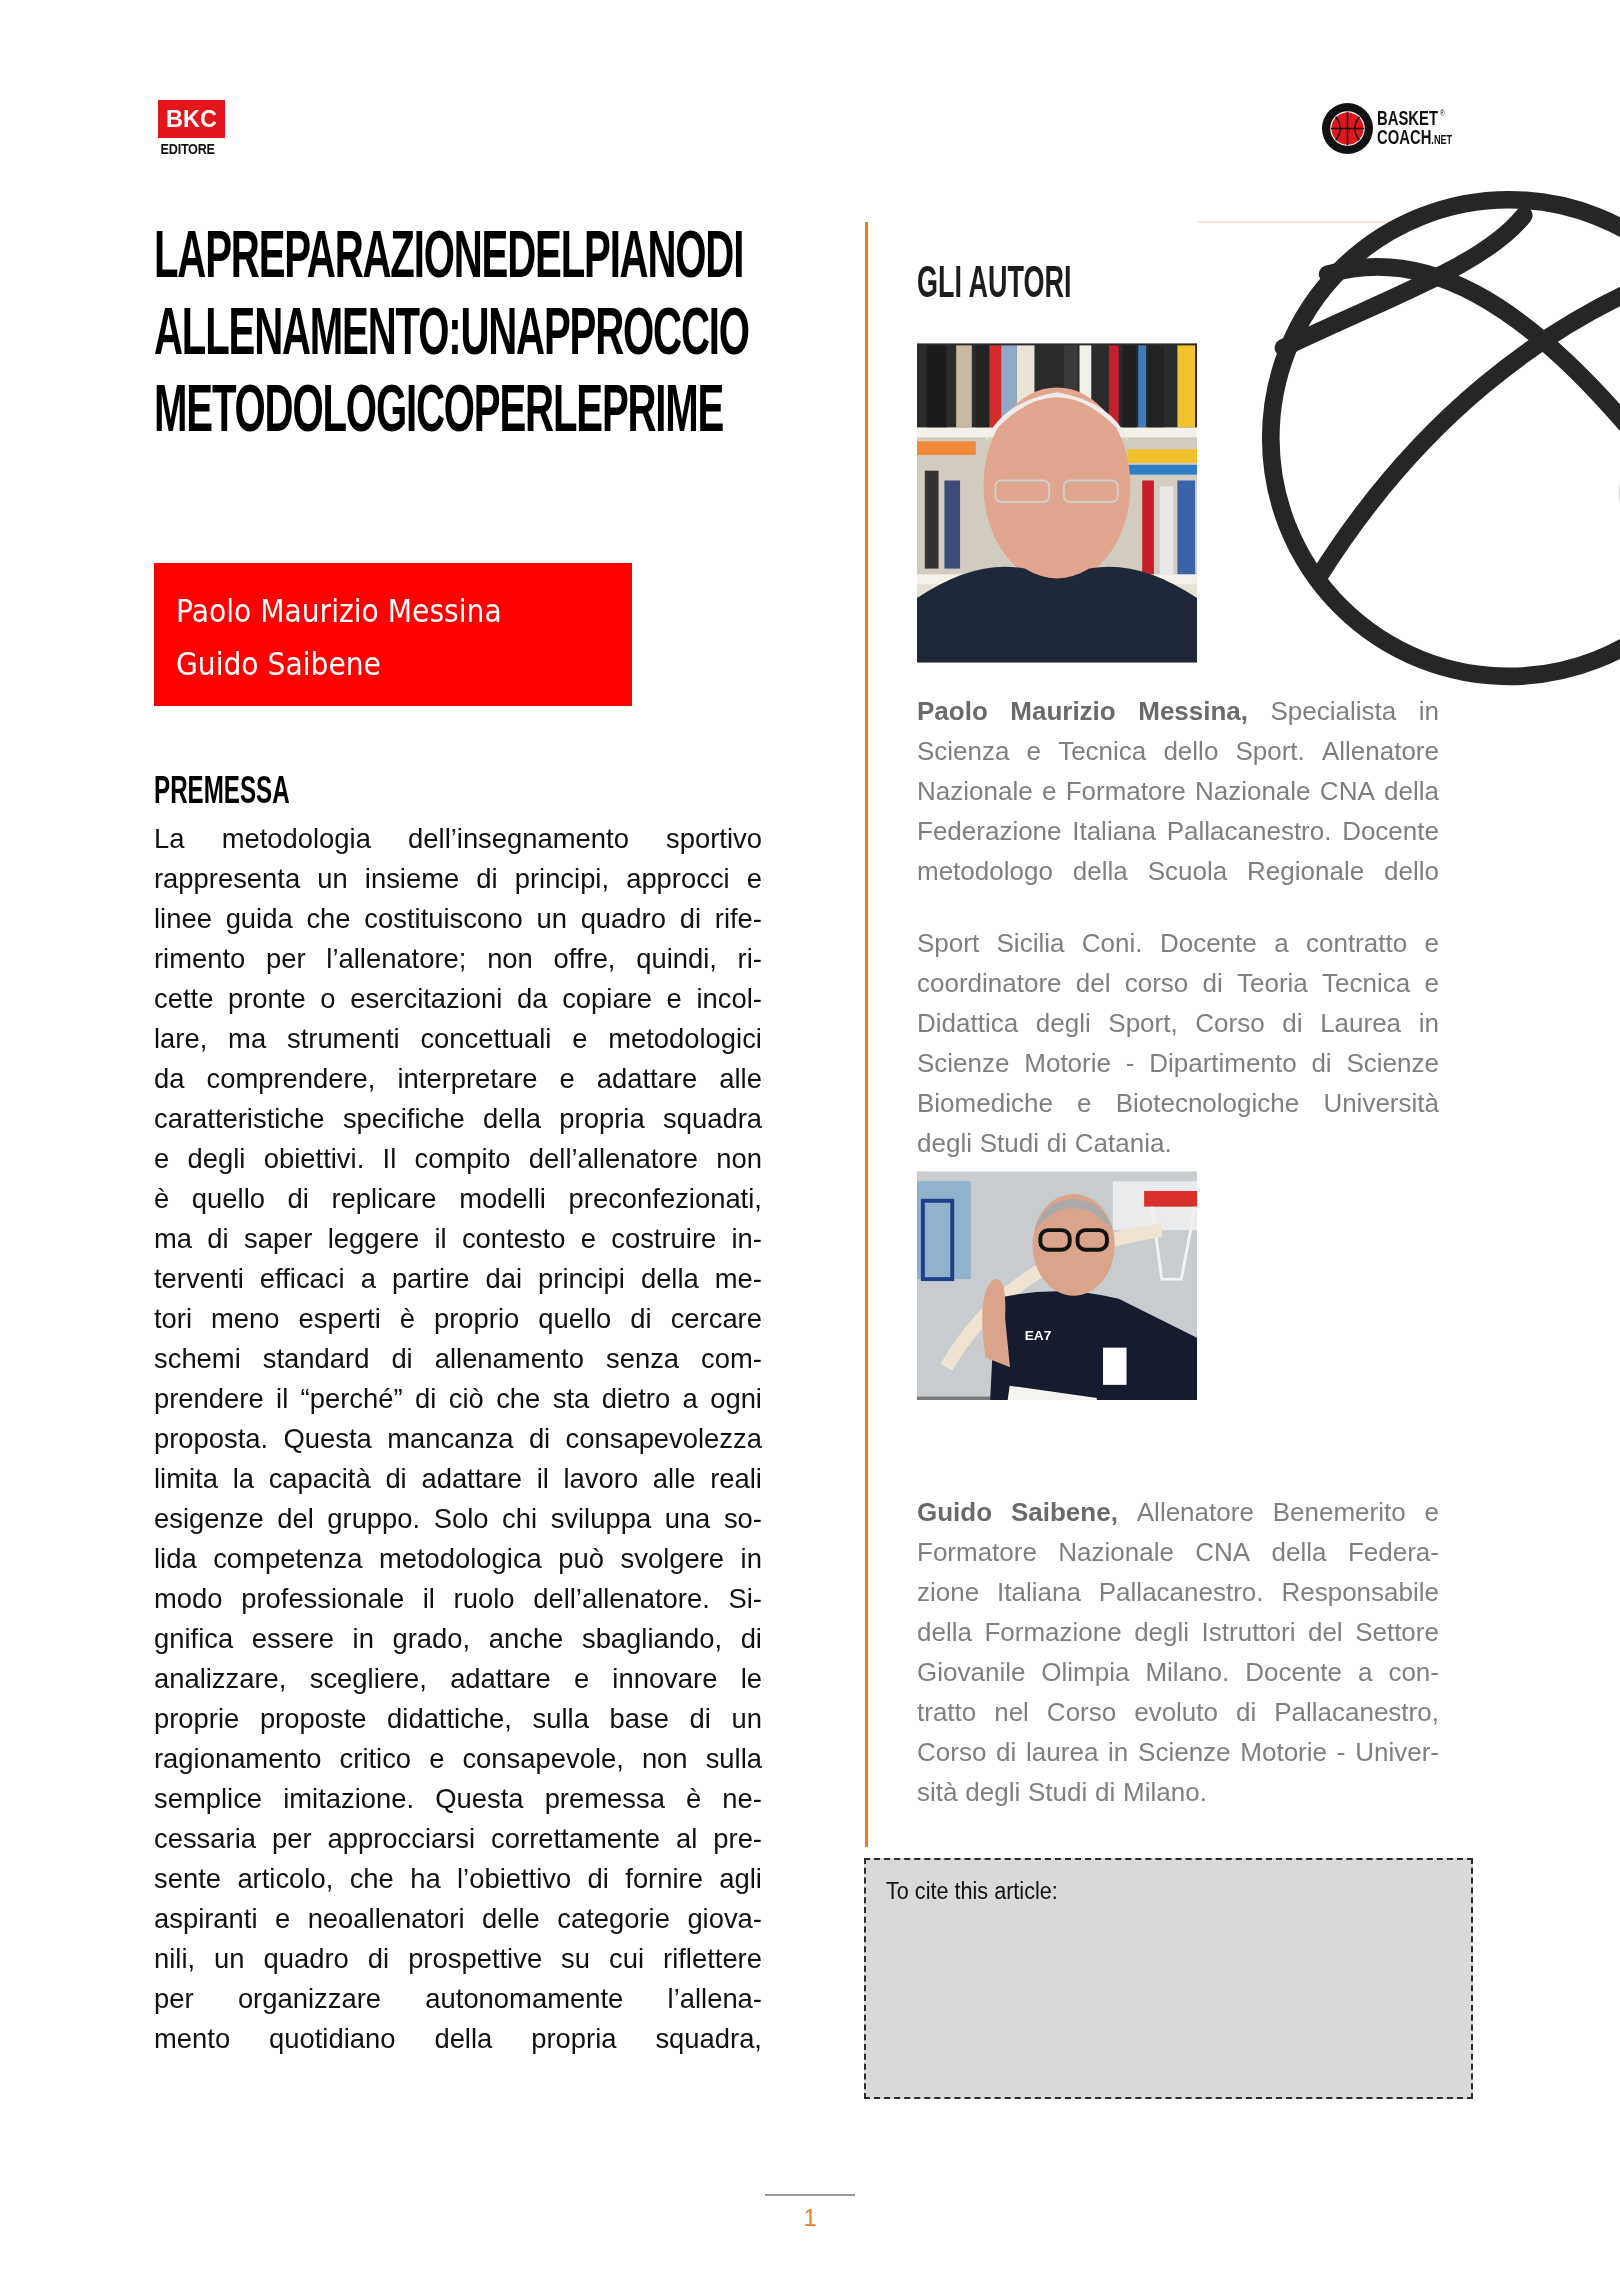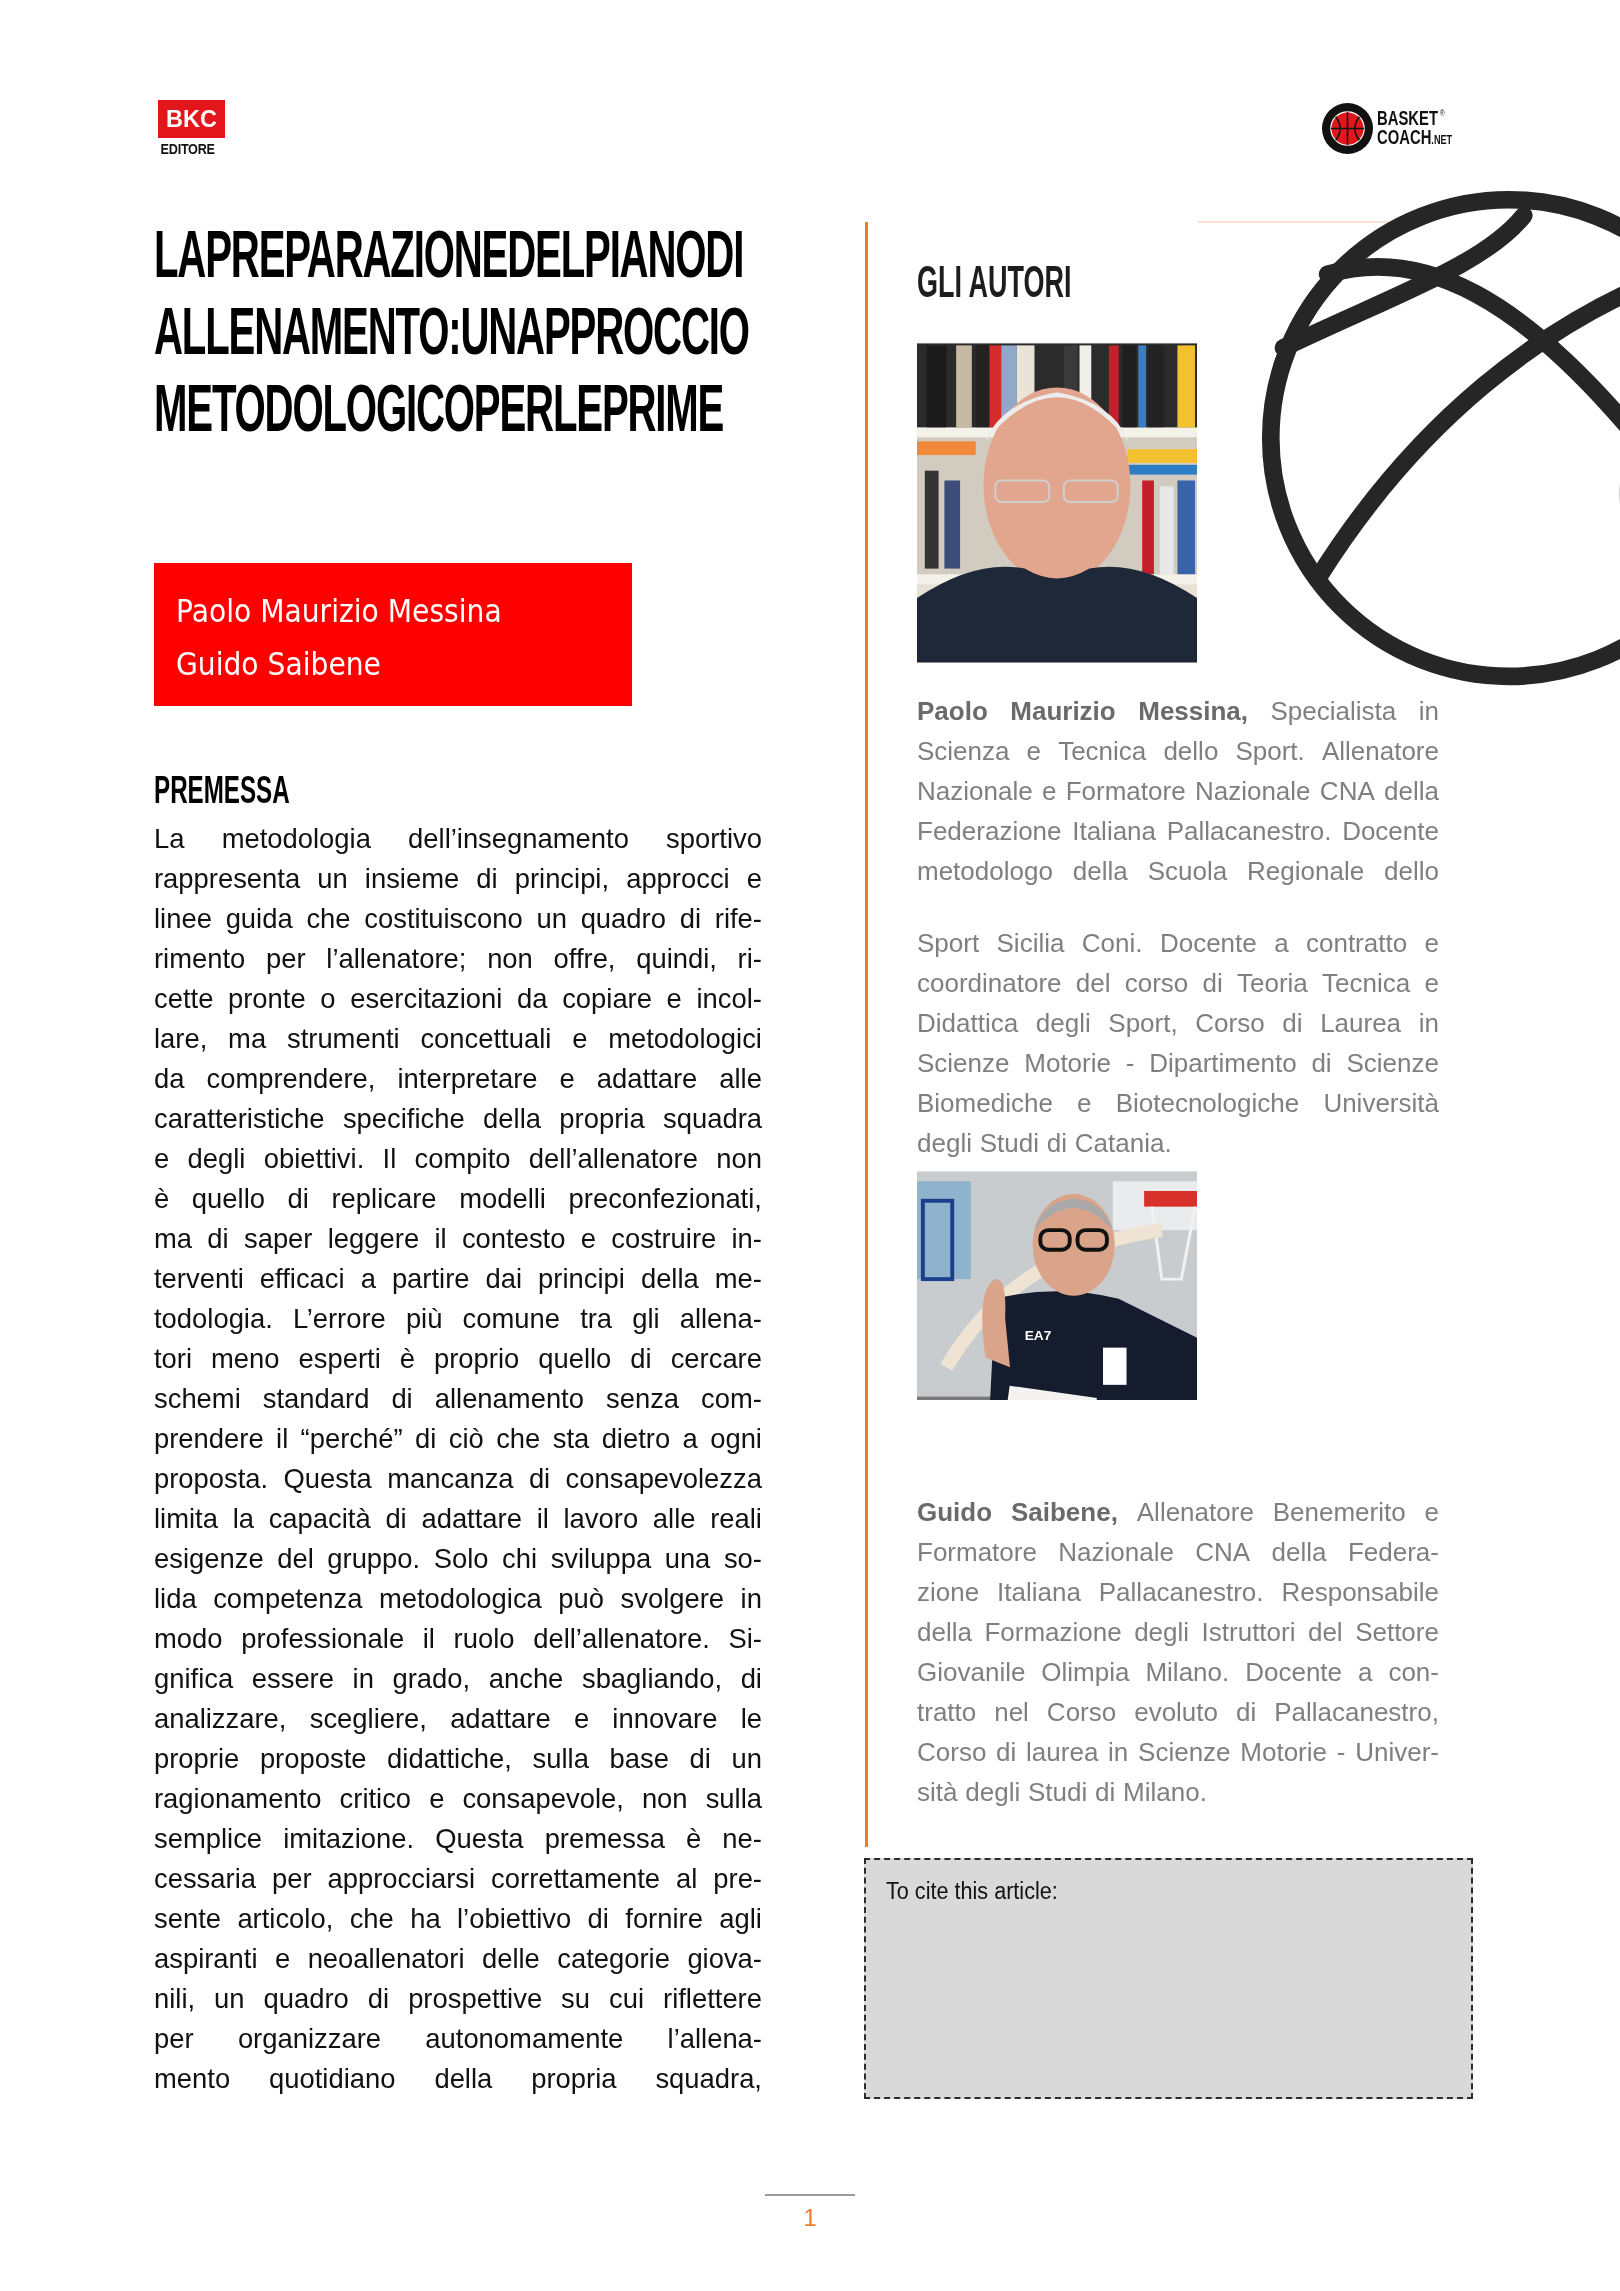--- a/index.html
+++ b/index.html
@@ -200,29 +200,20 @@
     </div>
     <div class="line" style="width: 608px;">
       <span class="w">terventi</span>
       <span class="w">efficaci</span>
       <span class="w">a</span>
       <span class="w">partire</span>
       <span class="w">dai</span>
       <span class="w">principi</span>
       <span class="w">della</span>
       <span class="w">me-</span>
-    </div>
-    <div class="line" style="width: 608px;">
-      <span class="w">todologia.</span>
-      <span class="w">L’errore</span>
-      <span class="w">più</span>
-      <span class="w">comune</span>
-      <span class="w">tra</span>
-      <span class="w">gli</span>
-      <span class="w">allena-</span>
     </div>
     <div class="line" style="width: 608px;">
       <span class="w">tori</span>
       <span class="w">meno</span>
       <span class="w">esperti</span>
       <span class="w">è</span>
       <span class="w">proprio</span>
       <span class="w">quello</span>
       <span class="w">di</span>
       <span class="w">cercare</span>

